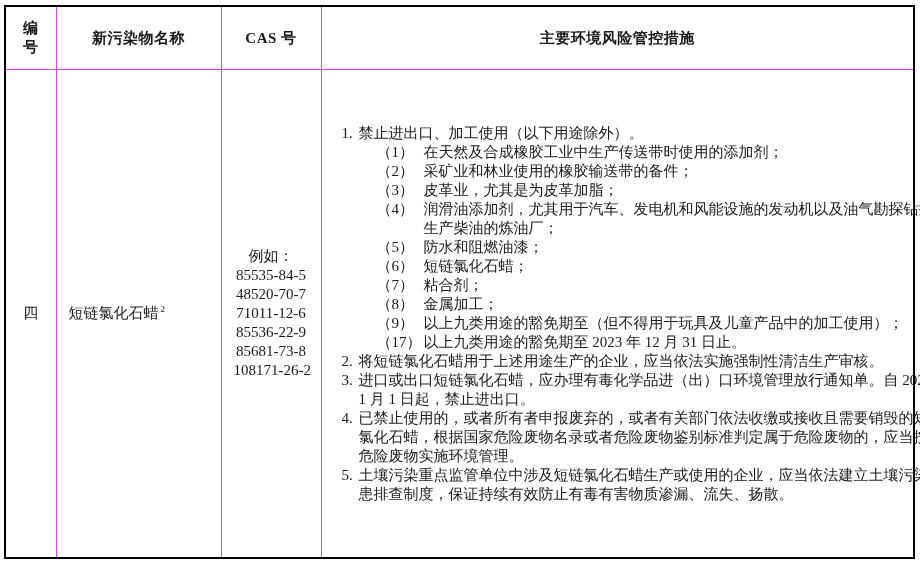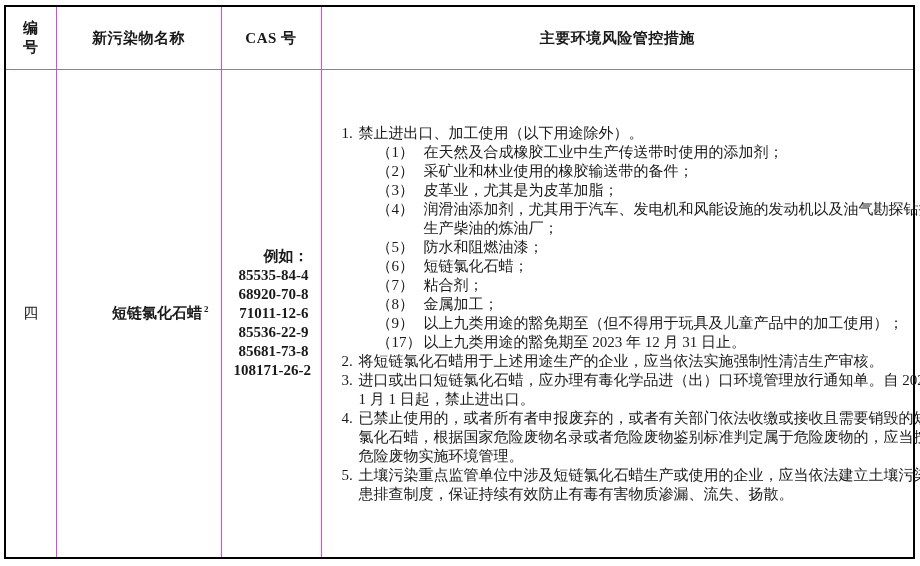--- a/index.html
+++ b/index.html
@@ -20,23 +20,23 @@
     border:1px solid #d946ef;
     padding:12px;vertical-align:middle;
     font-size:15px;
   }
   table.doc{border:2px solid #000;}
   th.hdr{
     font-weight:bold;text-align:center;height:36px;
     letter-spacing:0.5px;
   }
   td.no-cell{text-align:center;}
-  td.name-cell{text-align:right;padding-left:7px;font-weight:bold;}
+  td.name-cell{text-align:left;padding-left:7px;}
   td.name-cell sup{font-size:9px;margin-left:2px;}
-  td.cas-cell{text-align:right;padding-left:8px;font-weight:bold;}
+  td.cas-cell{text-align:center;padding-left:8px;}
   .cas-line{line-height:19px;white-space:nowrap;}
   td.meas-cell{padding:0 8px 0 0;}
   .meas-block{display:block;}
   .m-line{
     position:relative;line-height:19px;
     white-space:nowrap;
   }
   .m-line.l1{padding-left:25px;}
   .m-line.l1 .mark{position:absolute;left:8px;top:0;}
   .m-line.l2{padding-left:90px;}
@@ -64,22 +64,22 @@
     <tbody>
       <tr>
         <td class="no-cell">
           <span>四</span>
         </td>
         <td class="name-cell">
           <span>短链氯化石蜡</span><sup>2</sup>
         </td>
         <td class="cas-cell">
           <div class="cas-line">例如：</div>
-          <div class="cas-line">85535-84-4</div>
-          <div class="cas-line">68920-70-8</div>
+          <div class="cas-line">85535-84-5</div>
+          <div class="cas-line">48520-70-7</div>
           <div class="cas-line">71011-12-6</div>
           <div class="cas-line">85536-22-9</div>
           <div class="cas-line">85681-73-8</div>
           <div class="cas-line">108171-26-2</div>
         </td>
         <td class="meas-cell">
           <div class="meas-block">
             <div class="m-line l1"><span class="mark">1.</span><span>禁止进出口、加工使用（以下用途除外）。</span></div>
             <div class="m-line l2"><span class="mark">（1）</span><span>在天然及合成橡胶工业中生产传送带时使用的添加剂；</span></div>
             <div class="m-line l2"><span class="mark">（2）</span><span>采矿业和林业使用的橡胶输送带的备件；</span></div>

